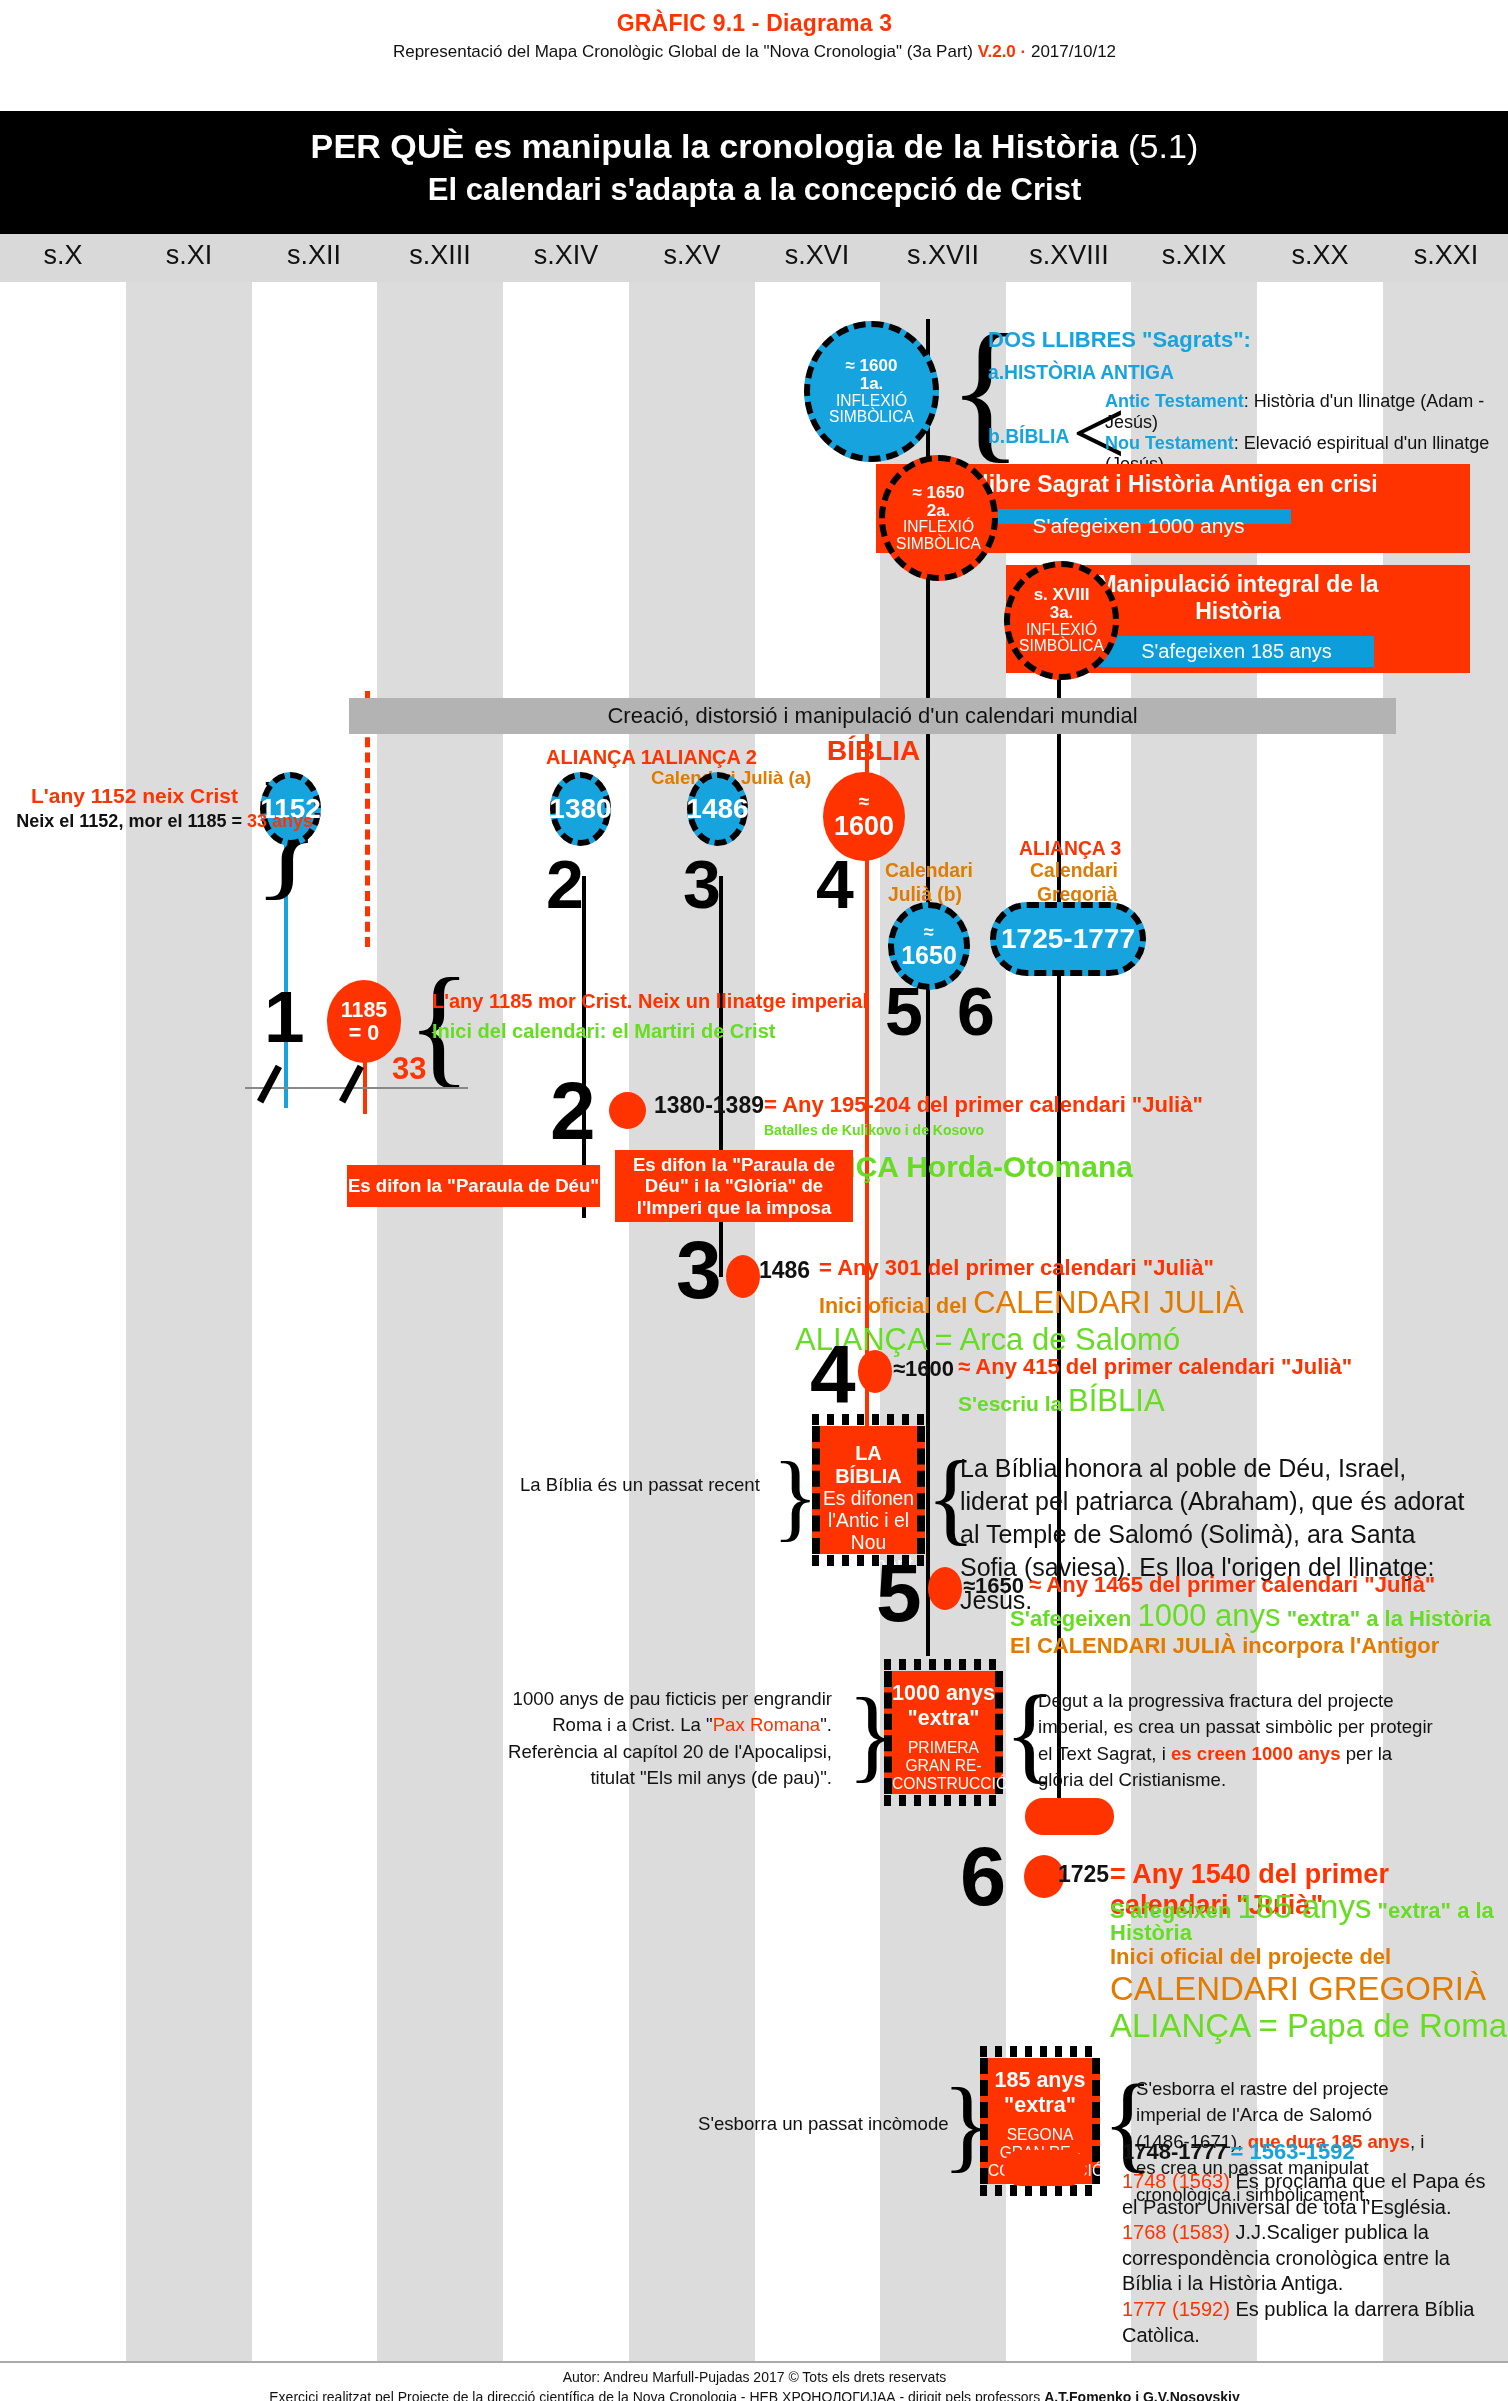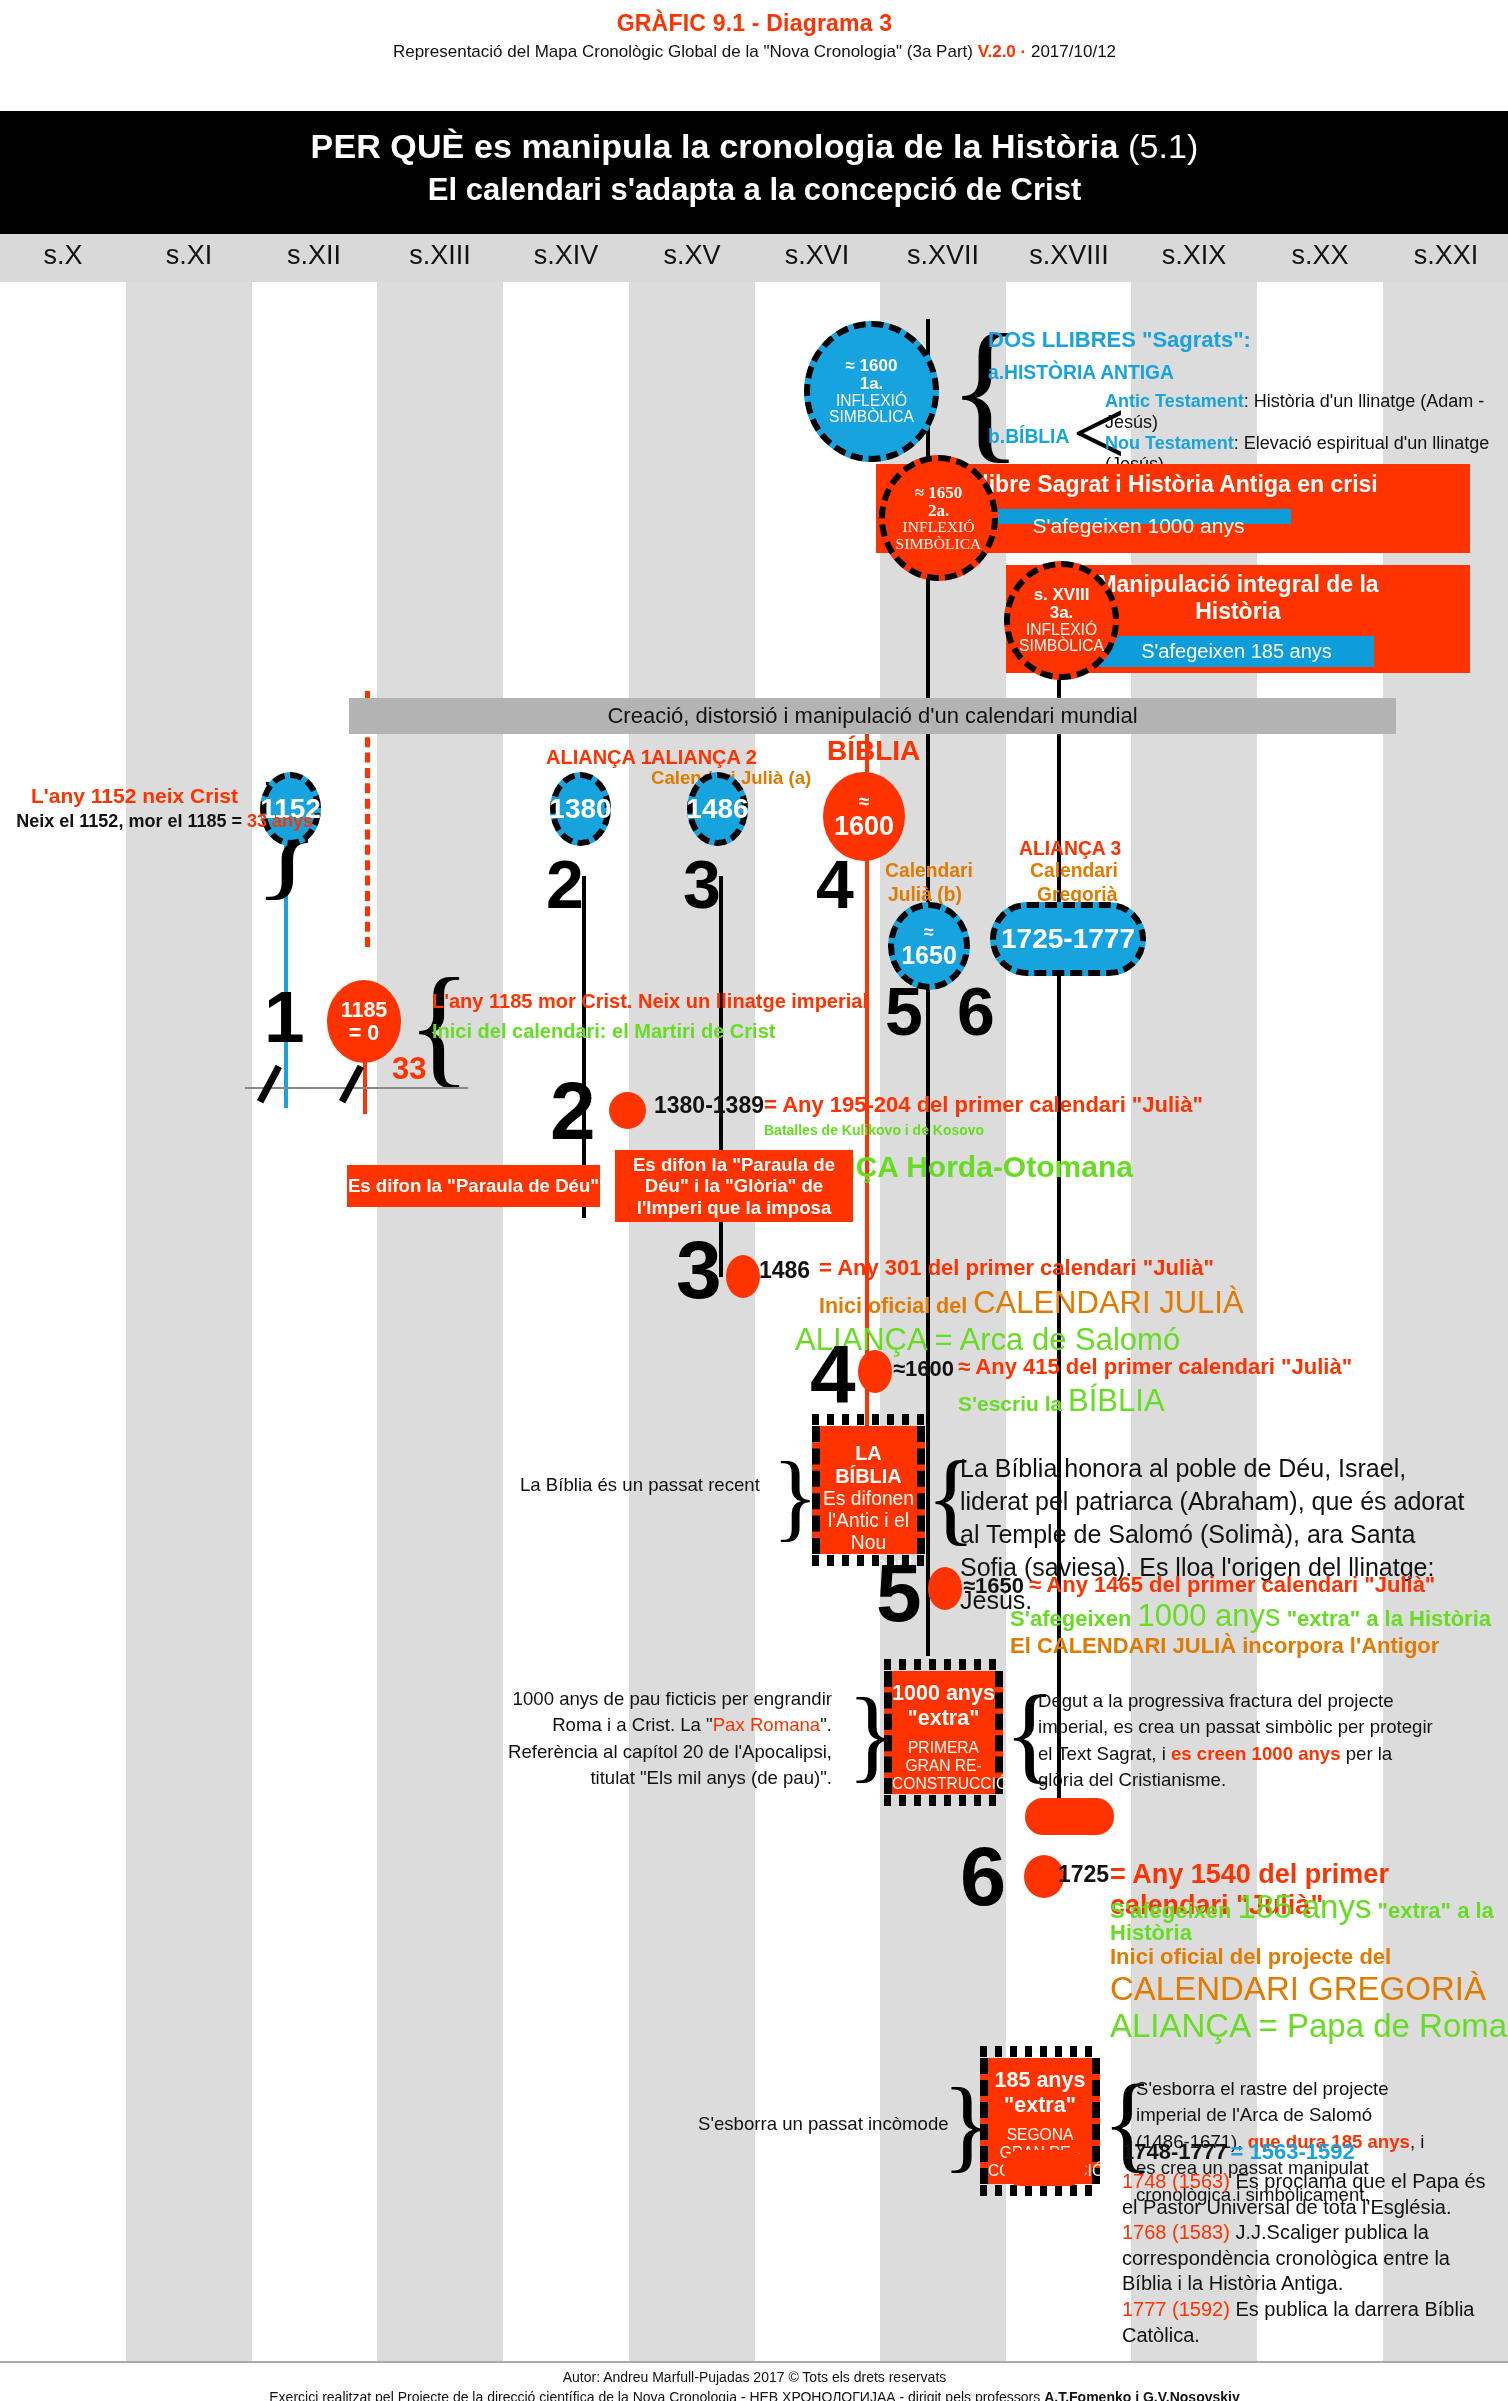--- a/index.html
+++ b/index.html
@@ -184,21 +184,21 @@
     <span class="b c-blue">Antic Testament</span><span class="c-black">: Història d'un llinatge (Adam - Jesús)</span>
   </div>
   <div class="tx" style="left:1105px; top:433px; font-size:18px;">
     <span class="b c-blue">Nou Testament</span><span class="c-black">: Elevació espiritual d'un llinatge (Jesús)</span>
   </div>
 
   <div class="obox" style="left:876px; top:464px; width:594px; height:89px;">
     <div class="hdr" style="font-size:23px; padding-top:7.4px;">Llibre Sagrat i Història Antiga en crisi</div>
     <div class="iblue" style="position:absolute; left:110px; top:45px; width:305px; height:15px; font-size:21px; line-height:33px;">S'afegeixen 1000 anys</div>
   </div>
-  <div class="node orangeDash inflex" style="left:879px; top:455px; width:119px; height:126px; flex-direction:column;font-family:Liberation Serif, serif;">
+  <div class="node orangeDash inflex" style="left:879px; top:455px; width:119px; height:126px; flex-direction:column;">
      <div class="l1">≈ 1650</div>
      <div class="l2">2a.</div>
      <div class="l3">INFLEXIÓ</div>
      <div class="l4">SIMBÒLICA</div>
   </div>
 
   <div class="obox" style="left:1006px; top:565px; width:464px; height:108px;">
     <div class="hdr" style="font-size:23px; padding-top:6px;">Manipulació integral de la</div>
     <div class="hdr" style="font-size:23px;">Història</div>
     <div class="iblue" style="position:absolute; left:93px; top:71px; width:275px; height:31px; font-size:20px; line-height:31px;">S'afegeixen 185 anys</div>

